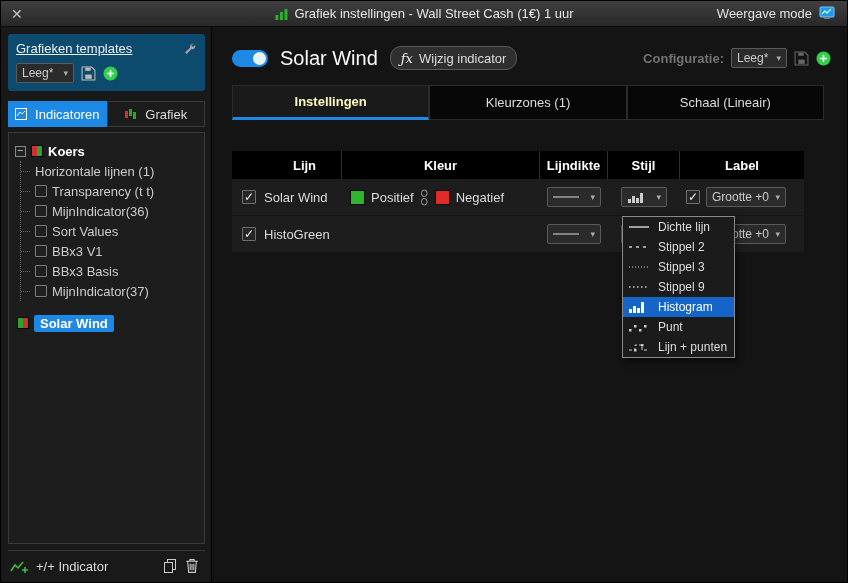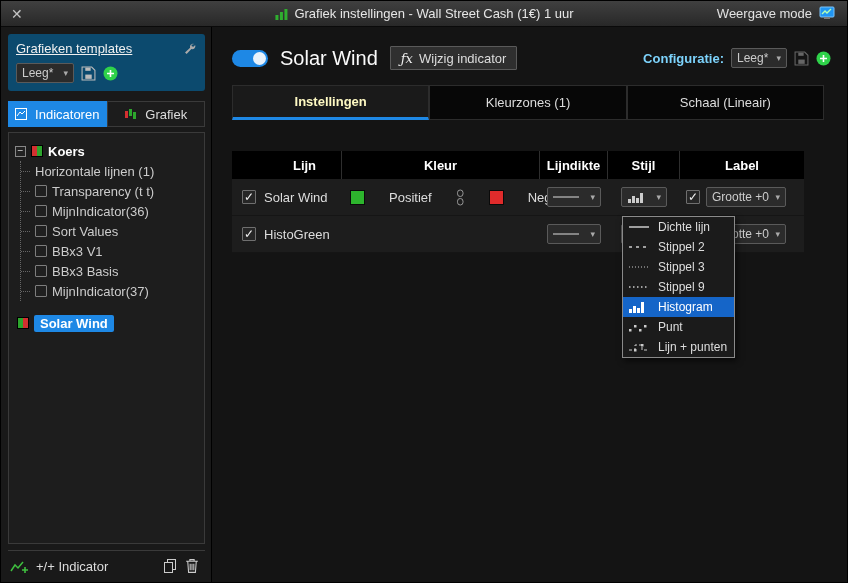--- a/index.html
+++ b/index.html
@@ -66,43 +66,43 @@
     display:flex; align-items:center; gap:7px; }
   .side-bottom .spacer { flex:1; }
   
   .main { position:absolute; left:211px; top:26px; right:0; bottom:0; background:#141414; }
   .main-header { position:absolute; top:16px; left:20px; right:16px; height:30px;
     display:flex; align-items:center; gap:12px; }
   .toggle { width:36px; height:17px; border-radius:9px; background:#1e88e5; position:relative; flex:none; }
   .toggle .knob { position:absolute; right:2px; top:2px; width:13px; height:13px;
     border-radius:50%; background:#e8f2fb; }
   .ind-title { font-size:20px; color:#fafafa; }
-  .btn { background:#2f2f2f; border:1px solid #5a5a5a; border-radius:1px; height:24px;
+  .btn { background:#2f2f2f; border:1px solid #5a5a5a; border-radius:11px; height:24px;
     display:inline-flex; align-items:center; gap:6px; padding:0 10px; color:#ddd; }
   .fx { font-family:"DejaVu Serif", serif; font-style:italic; color:#eee; font-size:13px; }
   .config-group { margin-left:auto; display:flex; align-items:center; gap:7px; }
-  .config-label { font-weight:bold; color:#7dd3fc; }
+  .config-label { font-weight:bold; color:#737373; }
   .sel-config { width:56px; }
   .main-tabs { position:absolute; top:58px; left:20px; width:592px; height:35px; display:flex; }
   .main-tab { flex:1; display:flex; align-items:center; justify-content:center;
     background:#070707; border:1px solid #2c2c2c; color:#ddd; }
   .main-tab.active { background:#1a1a1a; border-bottom:3px solid #1e88e5; font-weight:bold; color:#fef9c3; }
   
   .table { position:absolute; top:124px; left:20px; width:572px; }
   .thead { display:flex; height:28px; background:#000; }
   .th { display:flex; align-items:center; justify-content:center; font-weight:bold;
     color:#fff; border-right:1px solid #2e2e2e; }
   .th:last-child { border-right:none; }
   .trow { display:flex; height:37px; align-items:center; background:#1d1d1d;
     border-bottom:1px solid #151515; }
   .col1 { width:110px;padding-left:36px; } .col2 { width:198px; } .col3 { width:68px; }
   .col4 { width:72px; } .col5 { width:124px; }
   .cell { display:flex; align-items:center; height:100%; }
   .c-lijn { padding-left:10px; gap:8px; }
-  .c-kleur { padding-left:8px; gap:24px; }
+  .c-kleur { padding-left:8px; gap:6px; }
   .c-center { justify-content:center; }
   .c-label { padding-left:6px; gap:6px; }
   .swatch { width:15px; height:15px; border:1px solid #0a0a0a; flex:none; }
   .swatch.pos { background:#2db52d; } .swatch.neg { background:#e02b2b; }
   .sel-line { width:54px; } .sel-style { width:46px; } .sel-size { width:80px; }
   
   .style-menu { position:absolute; top:189px; left:410px; width:113px; z-index:5;
     background:#1b1b1b; border:1px solid #8a8a8a; box-shadow:2px 3px 6px rgba(0,0,0,.6); }
   .mi { display:flex; align-items:center; gap:6px; height:20px; padding:0 5px;
     font-size:12px; color:#ddd; white-space:nowrap; }

